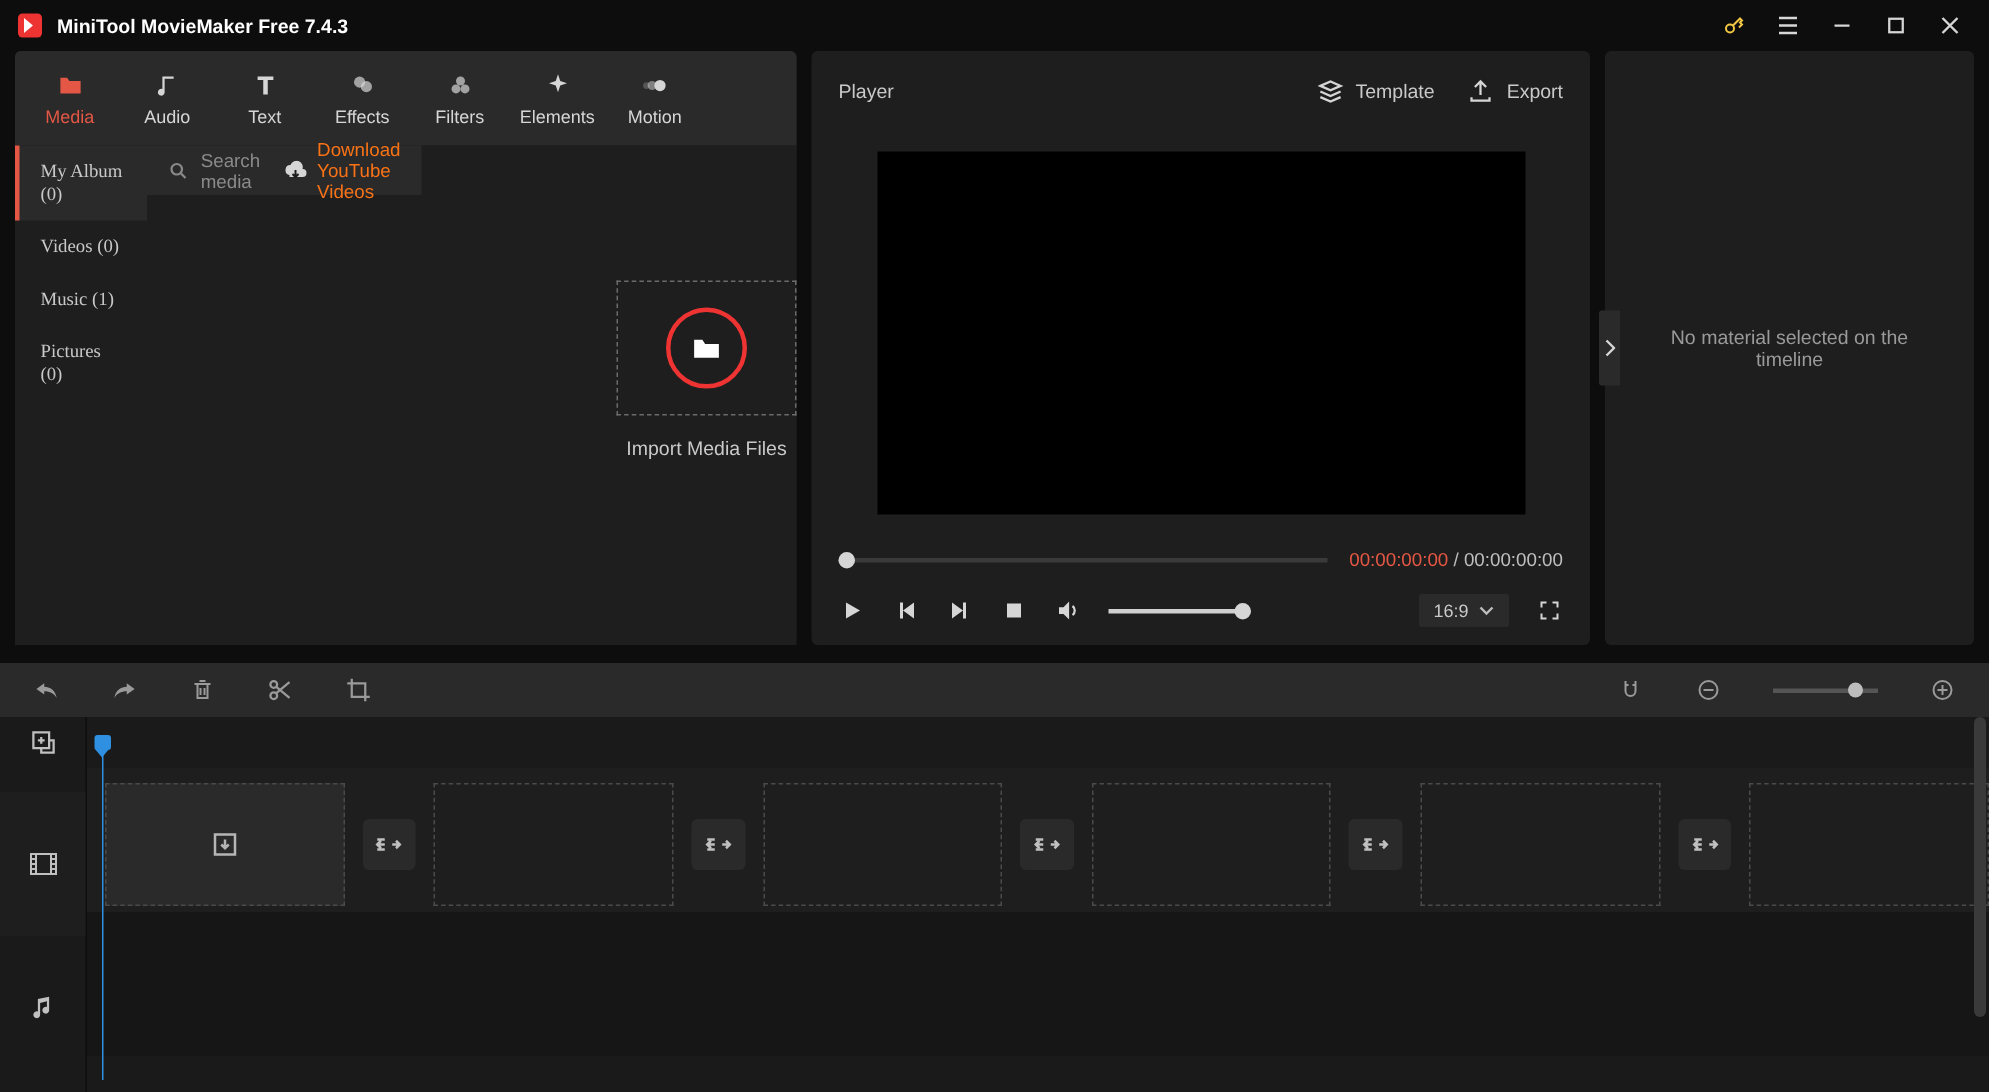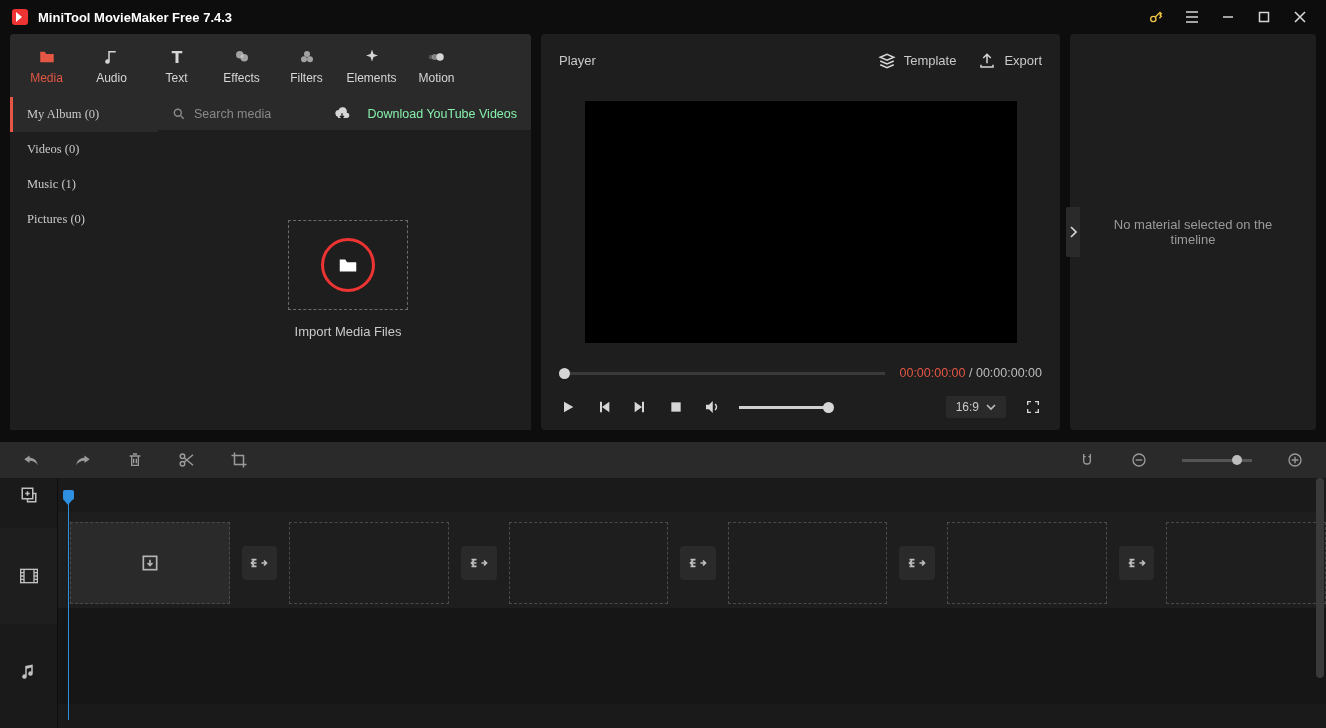--- a/index.html
+++ b/index.html
@@ -104,35 +104,34 @@
   }
   .sidebar .sitem.active {
     background: #2a2a2a;
     border-left: 3px solid #e35744;
     margin-left: -3px;
   }
   .mediaarea {
     flex: 1;
     background: #1e1e1e;
     display: flex;
-    flex-direction: column;
   }
   .search-row {
     height: 33px;
     background: #2a2a2a;
     display: flex;
     align-items: center;
     padding: 0 14px;
     gap: 8px;
     color: #8a8a8a;
     font-size: 12.5px;
   }
   .search-row .sp { flex: 1; }
   .search-text { color: #8a8a8a; }
-  .dl-link { color: #86efac; cursor: pointer; display: flex; align-items: center; gap: 18px; }
+  .dl-link { color: #f97316; cursor: pointer; display: flex; align-items: center; gap: 6px; }
 
   .import-zone {
     flex: 1;
     display: flex;
     align-items: flex-start;
     padding: 90px 0 0 130px;
   }
   .import-box {
     display: flex;
     flex-direction: column;

